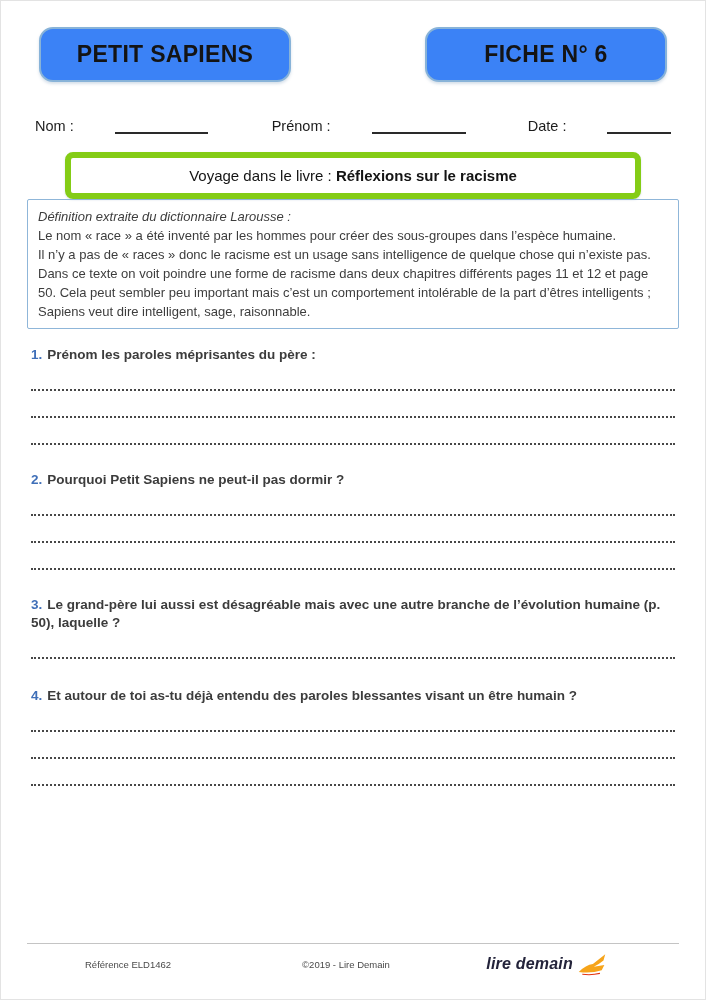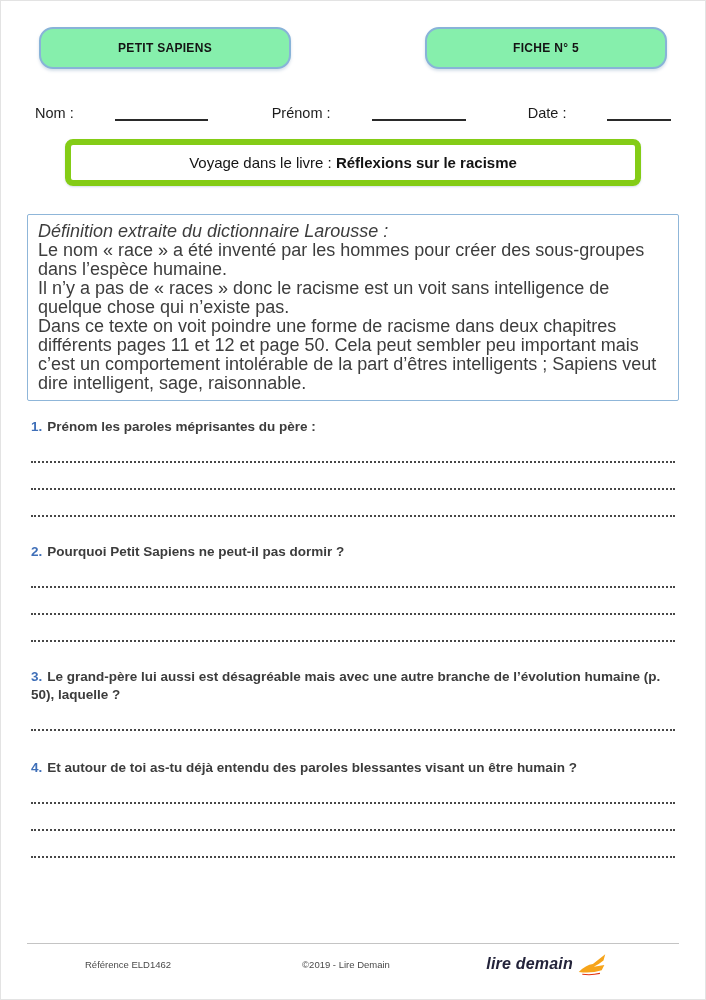--- a/index.html
+++ b/index.html
@@ -21,25 +21,25 @@
 
   
   .badges {
     display: flex;
     justify-content: space-between;
     padding: 0 12px;
   }
   .badge {
     border: 2px solid #88b3d8;
     border-radius: 14px;
-    background: #86efac;
+    background: #3b82f6;
     box-shadow: 0 2px 3px rgba(90, 130, 170, 0.25);
     text-align: center;
     font-weight: bold;
-    font-size: 12px;
+    font-size: 23px;
     color: #141414;
     letter-spacing: 0.3px;
     padding: 12px 0;
   }
   .badge.left  { width: 252px; }
   .badge.right { width: 242px; }
 
   
   .id-line {
     margin-top: 36px;
@@ -68,25 +68,25 @@
     box-shadow: 0 1px 2px rgba(90, 130, 170, 0.25);
     text-align: center;
     font-size: 15px;
     color: #141414;
     padding: 9px 4px;
   }
   .title-box strong { font-weight: bold; }
 
   
   .def-box {
-    margin-top: 28px;
+    margin-top: 0;
     border: 1px solid #8fb6d9;
     border-radius: 2px;
     padding: 7px 10px;
-    font-size: 18px;
+    font-size: 13px;
     line-height: 19px;
     color: #3d3d3d;
   }
   .def-box p { margin: 0; }
   .def-box .italic { font-style: italic; }
 
   
   .question { padding: 0 4px; }
   .q1 { margin-top: 17px; }
   .q2 { margin-top: 26px; }
@@ -134,41 +134,41 @@
 </head>
 <body>
 
 <div class="page">
 
   <div class="badges">
     <div class="badge left">
       <span>PETIT SAPIENS</span>
     </div>
     <div class="badge right">
-      <span>FICHE N° 5</span>
+      <span>FICHE N° 6</span>
     </div>
   </div>
 
   <div class="id-line">
     <span class="id-label">Nom :</span>
     <span class="write-line w-nom"></span>
     <span class="id-label">Prénom :</span>
     <span class="write-line w-prenom"></span>
     <span class="id-label">Date :</span>
     <span class="write-line w-date"></span>
   </div>
 
   <div class="title-box">
     <span>Voyage dans le livre : </span><strong>Réflexions sur le racisme</strong>
   </div>
 
   <div class="def-box">
     <p class="italic">Définition extraite du dictionnaire Larousse :</p>
     <p>Le nom « race » a été inventé par les hommes pour créer des sous-groupes dans l’espèce humaine.</p>
-    <p>Il n’y a pas de « races » donc le racisme est un voit sans intelligence de quelque chose qui n’existe pas.</p>
+    <p>Il n’y a pas de « races » donc le racisme est un usage sans intelligence de quelque chose qui n’existe pas.</p>
     <p>Dans ce texte on voit poindre une forme de racisme dans deux chapitres différents pages 11 et 12 et page 50. Cela peut sembler peu important mais c’est un comportement intolérable de la part d’êtres intelligents ; Sapiens veut dire intelligent, sage, raisonnable.</p>
   </div>
 
   <section class="question q1">
     <p class="q-head">
       <span class="q-num">1.</span><span>Prénom les paroles méprisantes du père :</span>
     </p>
     <div class="dotline"></div>
     <div class="dotline"></div>
     <div class="dotline"></div>

